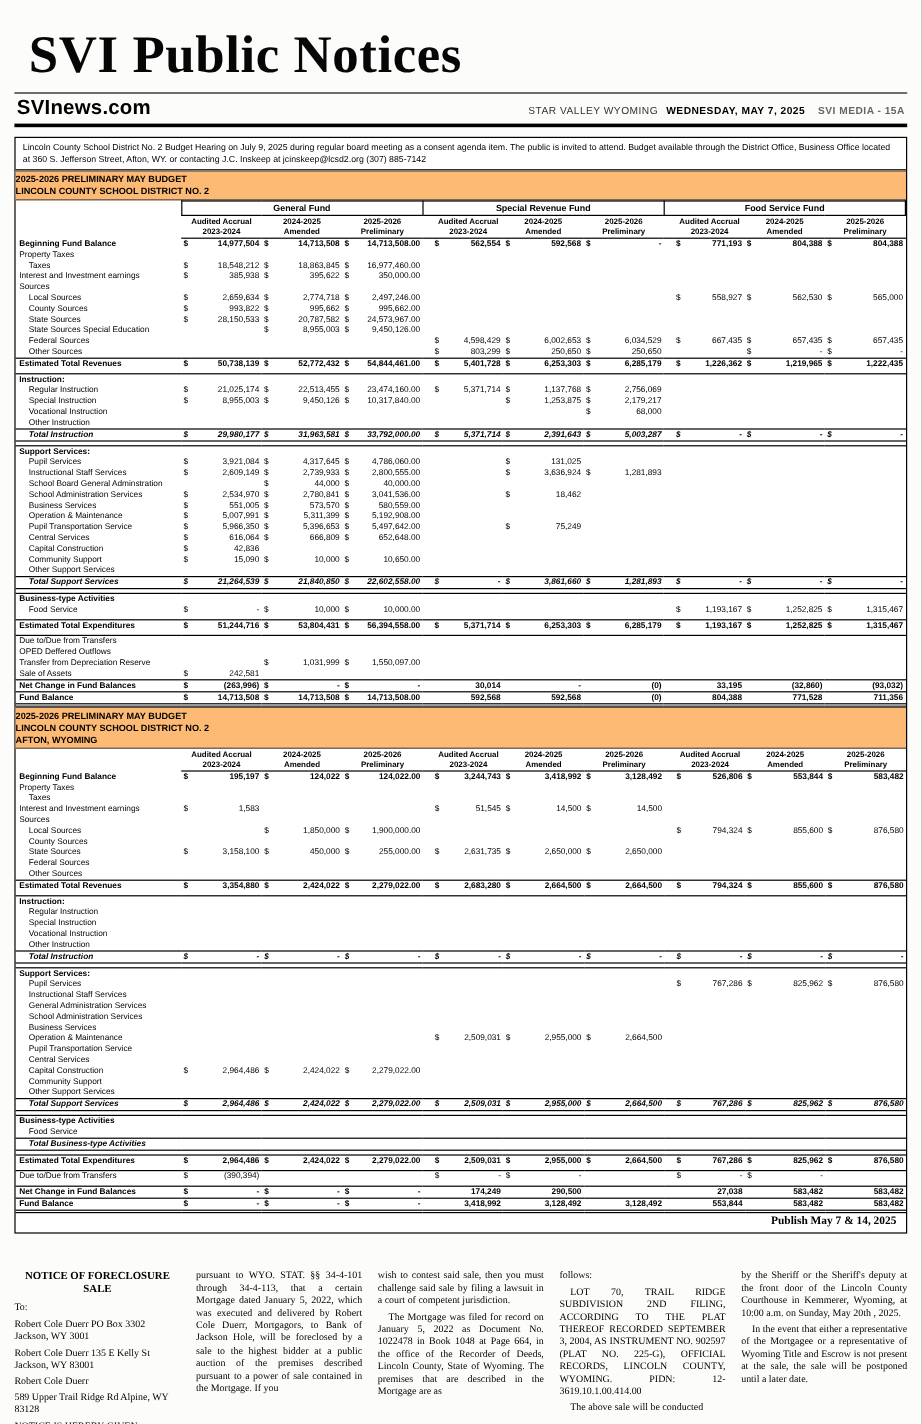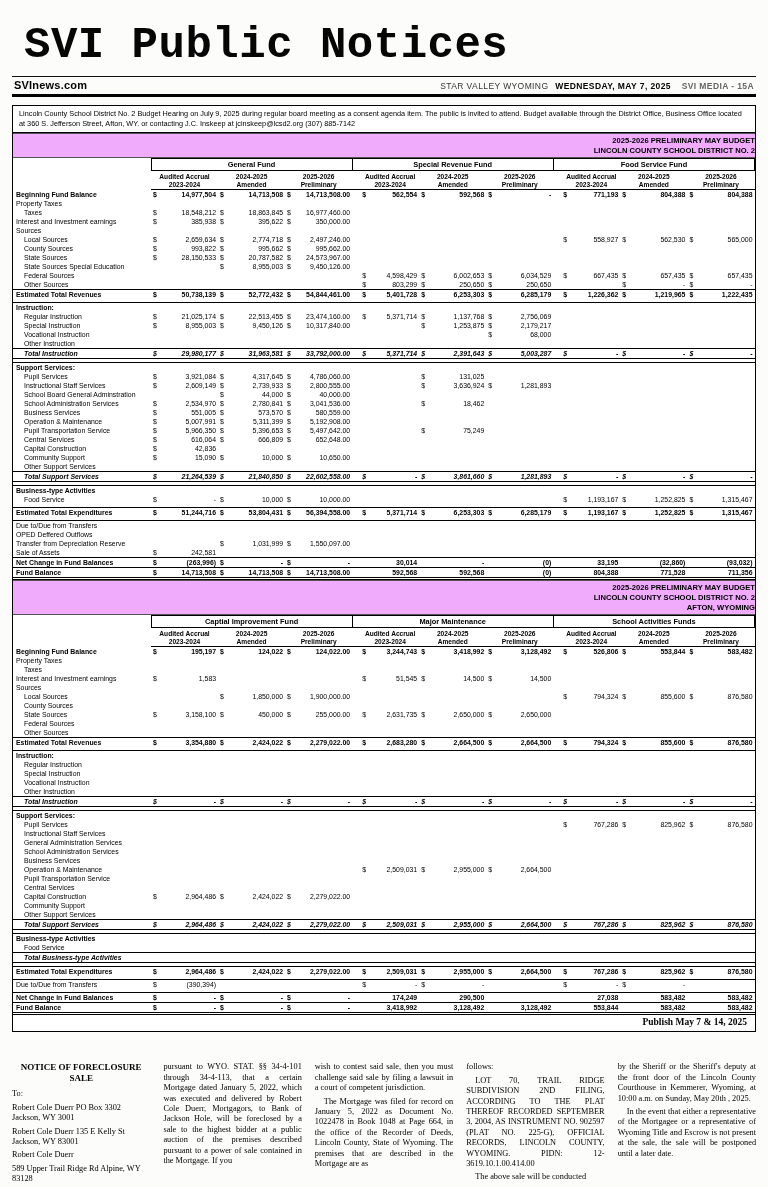--- a/index.html
+++ b/index.html
@@ -4,37 +4,37 @@
 <title>SVI Public Notices</title>
 <style>
   html,body { margin:0; padding:0; background:#9a9a9a; }
   .page {
     width:768px; height:1187px; margin:0 auto; background:#fcfcfa;
     box-sizing:border-box; padding:6px 12px 8px; overflow:hidden; position:relative;
     font-family:"Liberation Sans", sans-serif; color:#000;
   }
   
   .masthead h1 {
-    font-family:Liberation Mono, monospace; font-weight:bold;
+    font-family:Liberation Serif, serif; font-weight:bold;
     font-size:44px; margin:14px 0 6px 12px; letter-spacing:0.5px; color:#060606;
   }
   .rule-thin { border-top:1.5px solid #111; }
   .dateline { display:flex; justify-content:space-between; align-items:baseline; padding:2px 2px 3px; }
-  .dateline .site { font-weight:bold; font-size:11px; letter-spacing:0.2px; }
+  .dateline .site { font-weight:bold; font-size:17px; letter-spacing:0.2px; }
   .dateline .right { font-size:8.5px; letter-spacing:0.4px; white-space:nowrap;margin-left:31px; }
   .dateline .loc { color:#333; }
   .dateline .date { font-weight:bold; margin-left:4px; }
   .dateline .ed { font-weight:bold; color:#666; margin-left:8px; }
   .rule-thick { border-top:3px solid #000; margin-bottom:8px; }
 
   
   .budget-box { border:1px solid #000; background:#fff; }
   .intro { font-size:7.3px; line-height:9.5px; margin:0; padding:3px 6px 4px; border-bottom:1px solid #000; }
   .bar {
-    background:#f0abfc; text-align:right; font-weight:bold;
+    background:#fdba74; text-align:left; font-weight:bold;
     font-size:7.6px; line-height:9.6px; padding:2px 0;
     border-bottom:1px solid #555; border-top:1px solid #555;
   }
   table.budget { width:100%; border-collapse:collapse; table-layout:fixed; }
   .budget th.fund {
     border:1px solid #000; font-size:7.4px; font-weight:bold;
     text-align:center; padding:1px 0; background:#fff;
   }
   .budget th.corner { border:none; }
   .budget th.colh {
@@ -1354,26 +1354,20 @@
             <col>
             <col>
             <col>
             <col>
             <col>
             <col>
           </colgroup>
           <thead>
             <tr>
               <th class="corner"></th>
-              <th colspan="3" class="fund">Captial Improvement Fund</th>
-              <th colspan="3" class="fund">Major Maintenance</th>
-              <th colspan="3" class="fund">School Activities Funds</th>
-            </tr>
-            <tr>
-              <th class="corner"></th>
               <th class="colh">Audited  Accrual<br>2023-2024</th>
               <th class="colh">2024-2025<br>Amended</th>
               <th class="colh">2025-2026<br>Preliminary</th>
               <th class="colh gs">Audited  Accrual<br>2023-2024</th>
               <th class="colh">2024-2025<br>Amended</th>
               <th class="colh">2025-2026<br>Preliminary</th>
               <th class="colh gs">Audited  Accrual<br>2023-2024</th>
               <th class="colh">2024-2025<br>Amended</th>
               <th class="colh">2025-2026<br>Preliminary</th>
             </tr>

